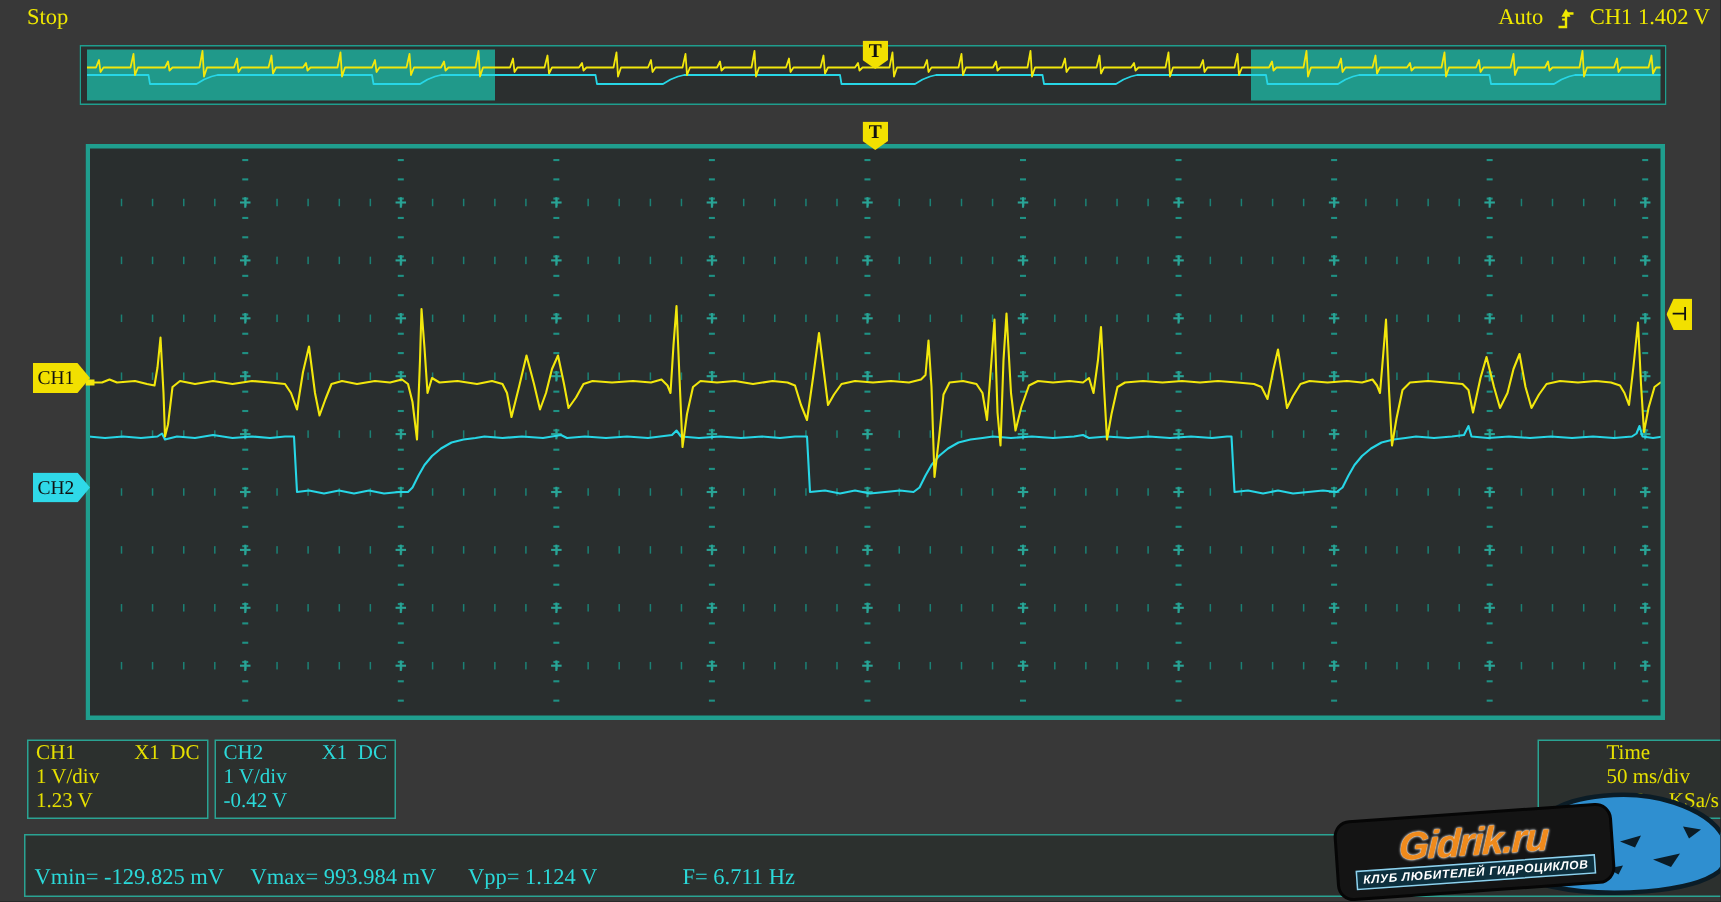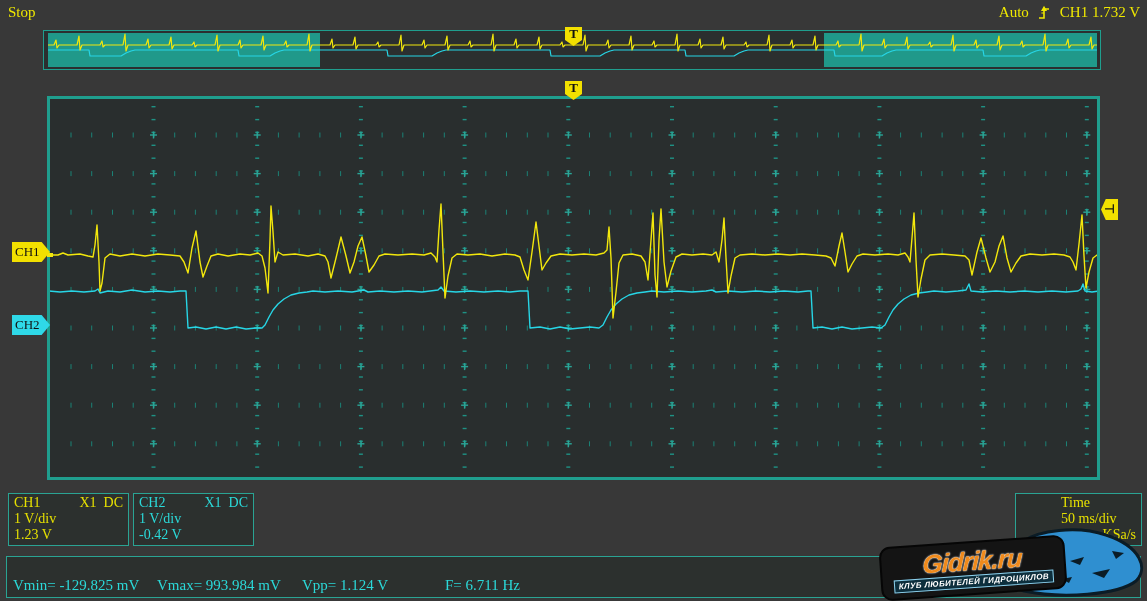--- a/index.html
+++ b/index.html
@@ -1,21 +1,21 @@
 <!DOCTYPE html>
 <html><head>
 <meta charset="utf-8">
 <style>
   html,body{margin:0;padding:0;background:#222;}
   .screen{
     position:relative;width:1147px;height:601px;overflow:hidden;
     background:#383838;
     font-family:"Liberation Serif", serif;
   }
-  .abs{position:absolute;}
+  .abs{position:absolute;margin-left:10px;}
   
   .topbar-left{left:8px;top:4px;font-size:15px;color:#efe800;}
   .topbar-right{right:7px;top:4px;display:flex;align-items:center;gap:9px;font-size:15px;color:#efe800;text-align:center;}
   
   .strip{left:43px;top:30px;width:1058px;height:40px;}
   .strip svg{display:block;}
   
   .main{left:47px;top:96px;width:1053px;height:384px;}
   .main svg{display:block;}
   
@@ -90,21 +90,21 @@
 
 <div class="screen">
 
   <div class="abs topbar-left">Stop</div>
   <div class="abs topbar-right">
     <span>Auto</span>
     <svg class="trigicon" viewBox="0 0 13 15">
       <path d="M1 13 H6 V4 H11" stroke="#efe800" stroke-width="1.6" fill="none"></path>
       <path d="M6 8 L3.4 8 M6 2 L4 5.5 L8 5.5 Z" stroke="#efe800" stroke-width="1.2" fill="#efe800"></path>
     </svg>
-    <span>CH1 1.732 V</span>
+    <span>CH1 1.402 V</span>
   </div>
 
   <div class="abs strip">
     <svg id="stripSvg" width="1058" height="40">
         <rect x="0" y="0" width="1058" height="40" fill="#2b2f2f"></rect>
         <rect x="5" y="3" width="272" height="34" fill="#20998a"></rect>
         <rect x="781" y="3" width="273" height="34" fill="#20998a"></rect>
         <polyline points="5,20 46,20 47,26 78,26 83,23 88,21 92,20 195,20 196,26 227,26 232,23 237,21 241,20 344,20 345,26 389,26 394,23 399,21 403,20 507,20 508,26 557,26 562,23 567,21 571,20 642,20 643,26 691,26 696,23 701,21 705,20 791,20 792,26 839,26 844,23 849,21 853,20 940,20 941,26 983,26 988,23 993,21 997,20 1054,20" fill="none" stroke="#27d6e6" stroke-width="1.2" stroke-linejoin="round"></polyline>
         <polyline points="5,15 11,15 13,10 14,18 16,15 34,15 36,6 37,20 39,15 57,15 59,11 60,17 62,15 80,15 82,4 83,21 85,15 103,15 105,9 106,18 108,15 126,15 128,7 129,19 131,15 149,15 151,12 152,17 154,15 172,15 174,5 175,21 177,15 195,15 197,10 198,18 200,15 218,15 220,6 221,20 223,15 241,15 243,11 244,17 246,15 264,15 266,4 267,21 269,15 287,15 289,9 290,18 292,15 310,15 312,7 313,19 315,15 333,15 335,12 336,17 338,15 356,15 358,5 359,21 361,15 379,15 381,10 382,18 384,15 402,15 404,6 405,20 407,15 425,15 427,11 428,17 430,15 448,15 450,4 451,21 453,15 471,15 473,9 474,18 476,15 494,15 496,7 497,19 499,15 517,15 519,12 520,17 522,15 540,15 542,5 543,21 545,15 563,15 565,10 566,18 568,15 586,15 588,6 589,20 591,15 609,15 611,11 612,17 614,15 632,15 634,4 635,21 637,15 655,15 657,9 658,18 660,15 678,15 680,7 681,19 683,15 701,15 703,12 704,17 706,15 724,15 726,5 727,21 729,15 747,15 749,10 750,18 752,15 770,15 772,6 773,20 775,15 793,15 795,11 796,17 798,15 816,15 818,4 819,21 821,15 839,15 841,9 842,18 844,15 862,15 864,7 865,19 867,15 885,15 887,12 888,17 890,15 908,15 910,5 911,21 913,15 931,15 933,10 934,18 936,15 954,15 956,6 957,20 959,15 977,15 979,11 980,17 982,15 1000,15 1002,4 1003,21 1005,15 1023,15 1025,9 1026,18 1028,15 1046,15 1048,7 1049,19 1051,15 1054,15" fill="none" stroke="#f2e70c" stroke-width="1.2" stroke-linejoin="round"></polyline>
         <rect x="0.5" y="0.5" width="1057" height="39" fill="none" stroke="#1f9e8e" stroke-width="1"></rect>

